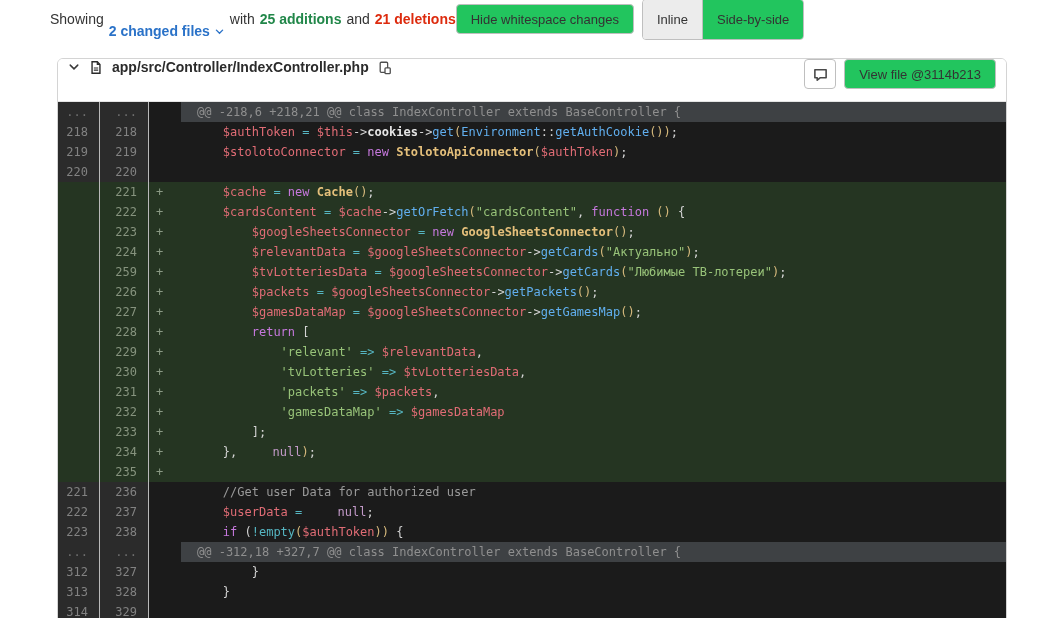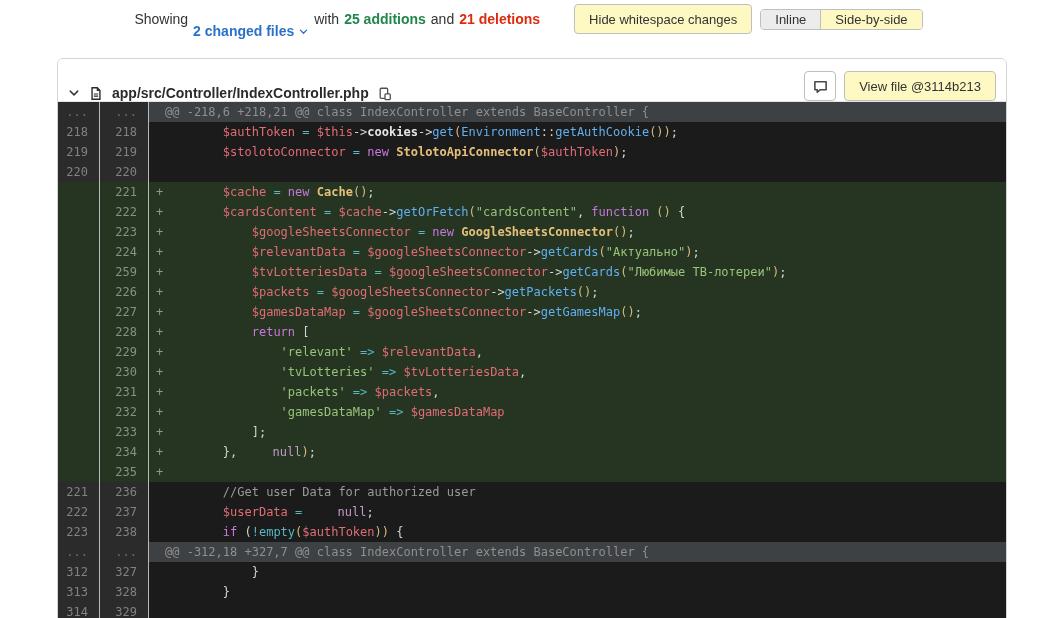--- a/index.html
+++ b/index.html
@@ -5,47 +5,47 @@
   * { box-sizing: border-box; }
   html,body { margin:0; padding:0; }
   body {
     width:1053px; height:618px; overflow:hidden; background:#fff;
     font-family:"Liberation Sans", sans-serif; color:#333;
   }
 
   
   .topbar {
     height:30px; margin:4px 46px 0 50px;
-    display:flex; align-items:center; justify-content:center;gap:34px;
+    display:flex; align-items:center; justify-content:flex-start;
   }
   .summary { display:flex; align-items:center; gap:5px; font-size:14px; }
   .summary .plain { color:#333; }
   .files-link { color:var(--link); font-weight:600; cursor:pointer; display:inline-flex; align-items:center; gap:4px;margin-top:24px; }
   .additions { color:var(--add-text); font-weight:600; }
   .deletions { color:var(--del-text); font-weight:700; }
   .controls { display:flex; align-items:center; gap:8px; }
   .btn {
     display:inline-flex; align-items:center; justify-content:center;
     height:30px; padding:0 14px; border:1px solid var(--border);
-    border-radius:4px; background:#fef9c3; font-size:13px; color:#333; cursor:pointer;
+    border-radius:4px; background:#22c55e; font-size:13px; color:#333; cursor:pointer;
     font-family:"Liberation Sans", sans-serif;
   }
   .seg { display:inline-flex; border:1px solid var(--border); border-radius:4px; overflow:hidden; }
-  .seg .btn { border:none; border-radius:0; height:19px; }
+  .seg .btn { border:none; border-radius:0; height:39px; }
   .seg .btn + .btn { border-left:1px solid var(--border); }
   .seg .active { background:var(--seg-active); }
 
   
   .card {
     margin:24px 46px 0 57px;
     border:1px solid #d4d4d4; border-radius:6px 6px 0 0; overflow:hidden;
   }
   .fileheader {
     height:43px; background:#fff; border-bottom:1px solid #e4e4e4;
-    display:flex; align-items:flex-end; justify-content:space-between; padding:0 10px;
+    display:flex; align-items:flex-start; justify-content:space-between; padding:0 10px;
   }
   .fh-left { display:flex; align-items:center; gap:9px; }
   .filepath { font-size:14px; font-weight:bold; color:#2b2b2b; cursor:pointer; }
   .icon-btn {
     width:32px; height:30px; display:inline-flex; align-items:center; justify-content:center;
     border:1px solid var(--border); border-radius:4px; background:#fff; cursor:pointer;
   }
   .fh-right { display:flex; align-items:center; gap:8px; }
 
   
@@ -58,21 +58,21 @@
   .num {
     flex:0 0 auto; width:42px; text-align:right; padding-right:11px;
     color:var(--gutter-num); background:var(--gutter-bg);
     border-right:1px solid var(--sep); cursor:pointer; user-select:none;
   }
   .num.new { width:49px; }
   .codewrap { flex:1; display:flex; min-width:0; background:var(--diff-bg); }
   .marker { flex:0 0 auto; width:16px; padding-left:7px; color:var(--marker-col); }
   pre.code { margin:0; flex:1; white-space:pre; overflow:hidden; font:inherit; color:var(--c-pun); }
 
-  .drow.hunk .codewrap { background:var(--hunk-band); }
+  .drow.hunk .codewrap { background:var(--hunk-band);margin-left:32px; }
   .drow.hunk .num { color:#6e6e6e; cursor:default; }
   .drow.add .num { background:var(--add-bg); color:var(--add-num); }
   .drow.add .codewrap { background:var(--add-bg); }
 
   
   .tk-v  { color:var(--c-var); }
   .tk-k  { color:var(--c-kw); }
   .tk-c  { color:var(--c-cls); font-weight:bold; }
   .tk-f  { color:var(--c-fn); }
   .tk-s  { color:var(--c-str); }

